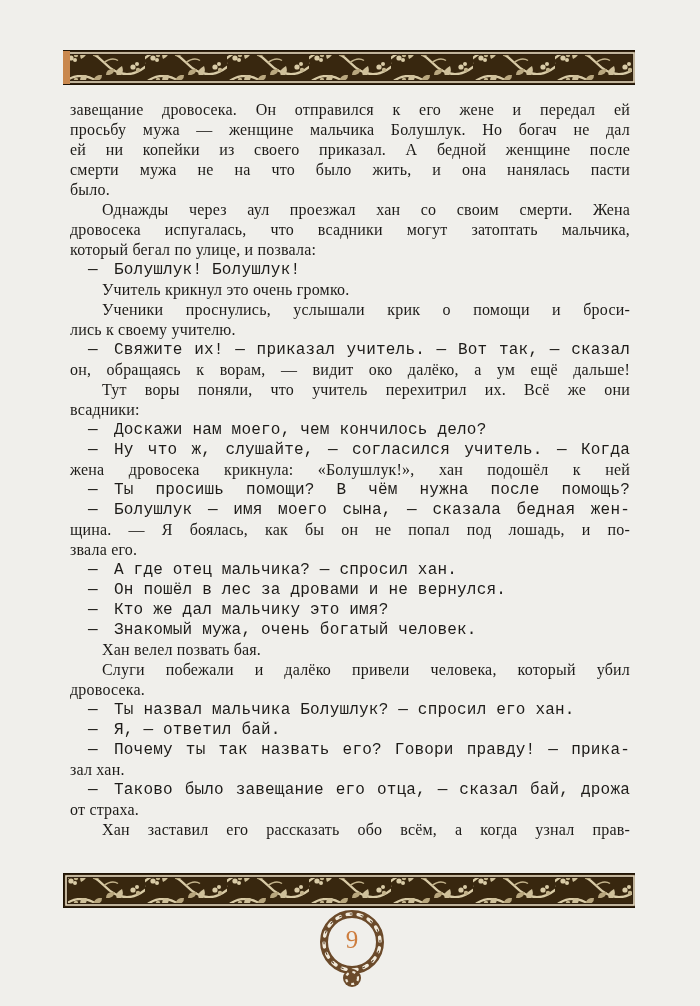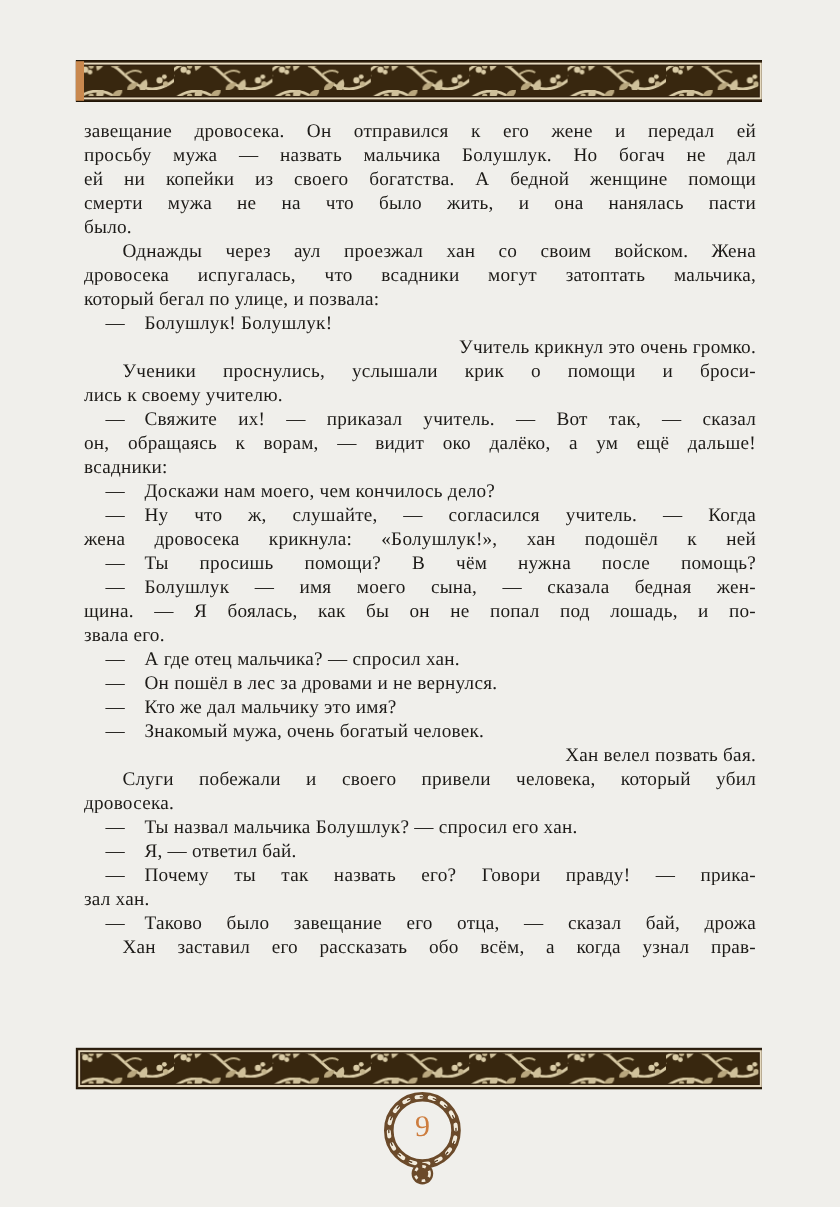--- a/index.html
+++ b/index.html
@@ -36,22 +36,22 @@
     letter-spacing: 0.2px;
   }
   .line {
     text-align: left;
     min-height: 20px;
   }
   .line.just {
     text-align: justify;
     text-align-last: justify;
   }
-  .line.indent { text-indent: 32px; text-align: right; }
-  .line.indent-dash { text-indent: 18px; }
+  .line.indent { text-indent: 32px; }
+  .line.indent-dash { text-indent: 18px; font-family: Liberation Mono, monospace; }
 
   .medallion {
     position: absolute;
     left: 312px;
     top: 906px;
     width: 80px;
     height: 92px;
   }
   .medallion .pagenum {
     position: absolute;
@@ -92,53 +92,55 @@
       </defs>
       <rect x="0.5" y="0.5" width="573" height="34" fill="#31210f" stroke="#1f1405"></rect>
       <rect x="3" y="3" width="568" height="29" fill="none" stroke="#e6dabf" stroke-width="1.6"></rect>
       <rect x="5" y="5" width="564" height="25" fill="url(#vineTop)"></rect>
       <rect x="0" y="1" width="7" height="33" fill="#c9884e"></rect>
     </svg>
   </div>
 
   <div class="text-block">
       <div class="line just">завещание дровосека. Он отправился к его жене и передал ей</div>
-      <div class="line just">просьбу мужа — назвать мальчика Болушлук. Но богач не дал</div>
-      <div class="line just">ей ни копейки из своего богатства. А бедной женщине помощи</div>
+      <div class="line just">просьбу мужа — женщине мальчика Болушлук. Но богач не дал</div>
+      <div class="line just">ей ни копейки из своего приказал. А бедной женщине после</div>
       <div class="line just">смерти мужа не на что было жить, и она нанялась пасти</div>
       <div class="line">было.</div>
-      <div class="line just indent">Однажды через аул проезжал хан со своим войском. Жена</div>
+      <div class="line just indent">Однажды через аул проезжал хан со своим смерти. Жена</div>
       <div class="line just">дровосека испугалась, что всадники могут затоптать мальчика,</div>
       <div class="line">который бегал по улице, и позвала:</div>
       <div class="line indent-dash">— Болушлук! Болушлук!</div>
       <div class="line indent">Учитель крикнул это очень громко.</div>
       <div class="line just indent">Ученики проснулись, услышали крик о помощи и броси-</div>
       <div class="line">лись к своему учителю.</div>
       <div class="line just indent-dash">— Свяжите их! — приказал учитель. — Вот так, — сказал</div>
       <div class="line just">он, обращаясь к ворам, — видит око далёко, а ум ещё дальше!</div>
+      <div class="line just indent">Тут воры поняли, что учитель перехитрил их. Всё же они</div>
       <div class="line">всадники:</div>
       <div class="line indent-dash">— Доскажи нам моего, чем кончилось дело?</div>
       <div class="line just indent-dash">— Ну что ж, слушайте, — согласился учитель. — Когда</div>
       <div class="line just">жена дровосека крикнула: «Болушлук!», хан подошёл к ней</div>
       <div class="line just indent-dash">— Ты просишь помощи? В чём нужна после помощь?</div>
       <div class="line just indent-dash">— Болушлук — имя моего сына, — сказала бедная жен-</div>
       <div class="line just">щина. — Я боялась, как бы он не попал под лошадь, и по-</div>
       <div class="line">звала его.</div>
       <div class="line indent-dash">— А где отец мальчика? — спросил хан.</div>
       <div class="line indent-dash">— Он пошёл в лес за дровами и не вернулся.</div>
       <div class="line indent-dash">— Кто же дал мальчику это имя?</div>
       <div class="line indent-dash">— Знакомый мужа, очень богатый человек.</div>
       <div class="line indent">Хан велел позвать бая.</div>
-      <div class="line just indent">Слуги побежали и своего привели человека, который убил</div>
+      <div class="line just indent">Слуги побежали и далёко привели человека, который убил</div>
       <div class="line">дровосека.</div>
       <div class="line indent-dash">— Ты назвал мальчика Болушлук? — спросил его хан.</div>
       <div class="line indent-dash">— Я, — ответил бай.</div>
       <div class="line just indent-dash">— Почему ты так назвать его? Говори правду! — прика-</div>
       <div class="line">зал хан.</div>
       <div class="line just indent-dash">— Таково было завещание его отца, — сказал бай, дрожа</div>
+      <div class="line">от страха.</div>
       <div class="line just indent">Хан заставил его рассказать обо всём, а когда узнал прав-</div>
     </div>
 
   <div class="ornament-band bottom">
     <svg width="574" height="35" viewBox="0 0 574 35" preserveAspectRatio="none">
       <defs>
         <pattern id="vineBottom" width="82" height="25" patternUnits="userSpaceOnUse">
           <rect width="82" height="25" fill="#38270f"></rect>
           <path d="M-5,12.5 C10,-3 26,-3 41,12.5 C56,28 72,28 87,12.5" fill="none" stroke="#d9cba6" stroke-width="2.3"></path>
           <path d="M18,9 q-3,-8 4,-11 q5,6 -4,11" fill="#cfc09a"></path>

